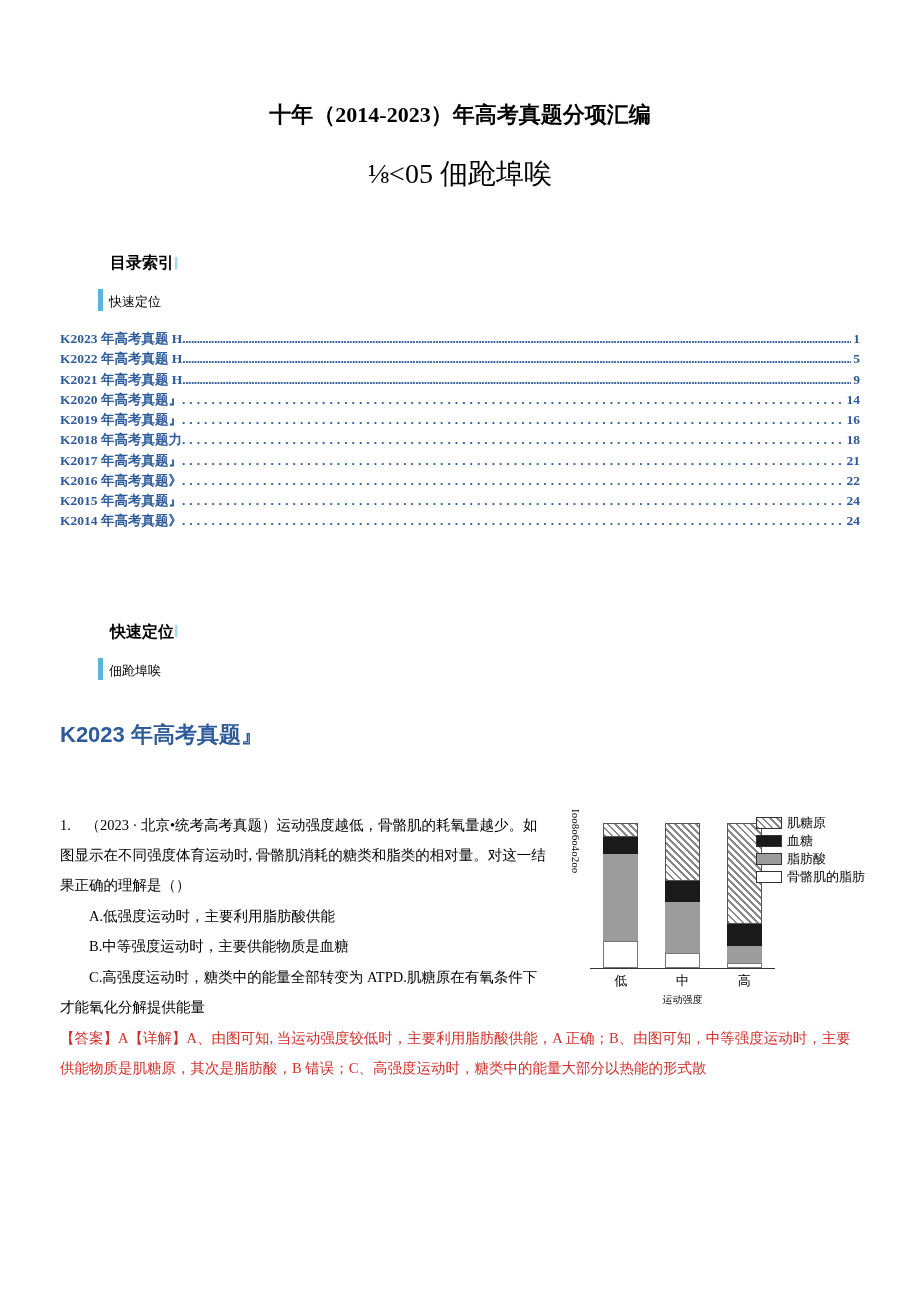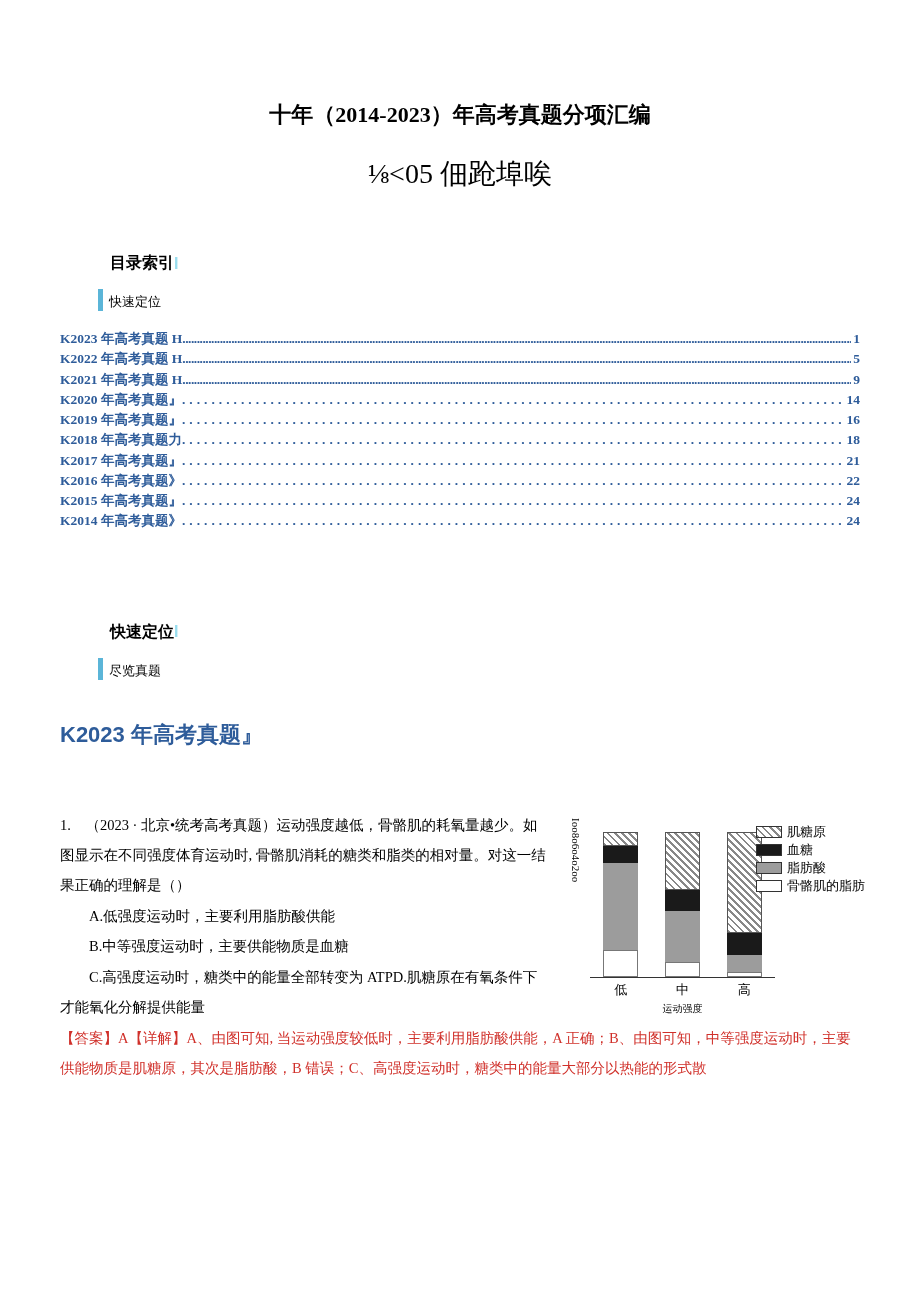--- a/index.html
+++ b/index.html
@@ -72,21 +72,21 @@
     .question-block { position: relative; }
     .question-text {
       line-height: 2.1;
       font-size: 14.5px;
     }
     .q-indent { text-indent: 2em; display: block; }
     .answer { color: #d0302a; }
     .chart-wrap {
       position: absolute;
       right: -5px;
-      top: 13px;
+      top: 4px;
       width: 305px;
     }
     .legend {
       position: absolute;
       right: 0;
       top: 0;
       font-size: 13px;
       line-height: 1.4;
     }
     .legend-item { display: flex; align-items: center; gap: 5px; }
@@ -189,21 +189,21 @@
       <span class="toc-page">24</span>
     </div>
   </div>
 
 <div class="section-header">
   <span class="section-header-title">快速定位</span>
   <span class="section-header-title light-cyan">I</span>
 </div>
 <div class="section-sub" style="margin-bottom:40px;">
   <div class="bar"></div>
-  <span class="section-sub-text">尽览真题</span>
+  <span class="section-sub-text">佃跄埠唉</span>
 </div>
 
 <div class="heading-blue">K2023 年高考真题』</div>
 
 <div class="question-block">
   <div class="chart-wrap">
     <div class="legend" id="legend">
         <div class="legend-item">
           <div class="sw sw-hatch"></div>
           <span>肌糖原</span>

